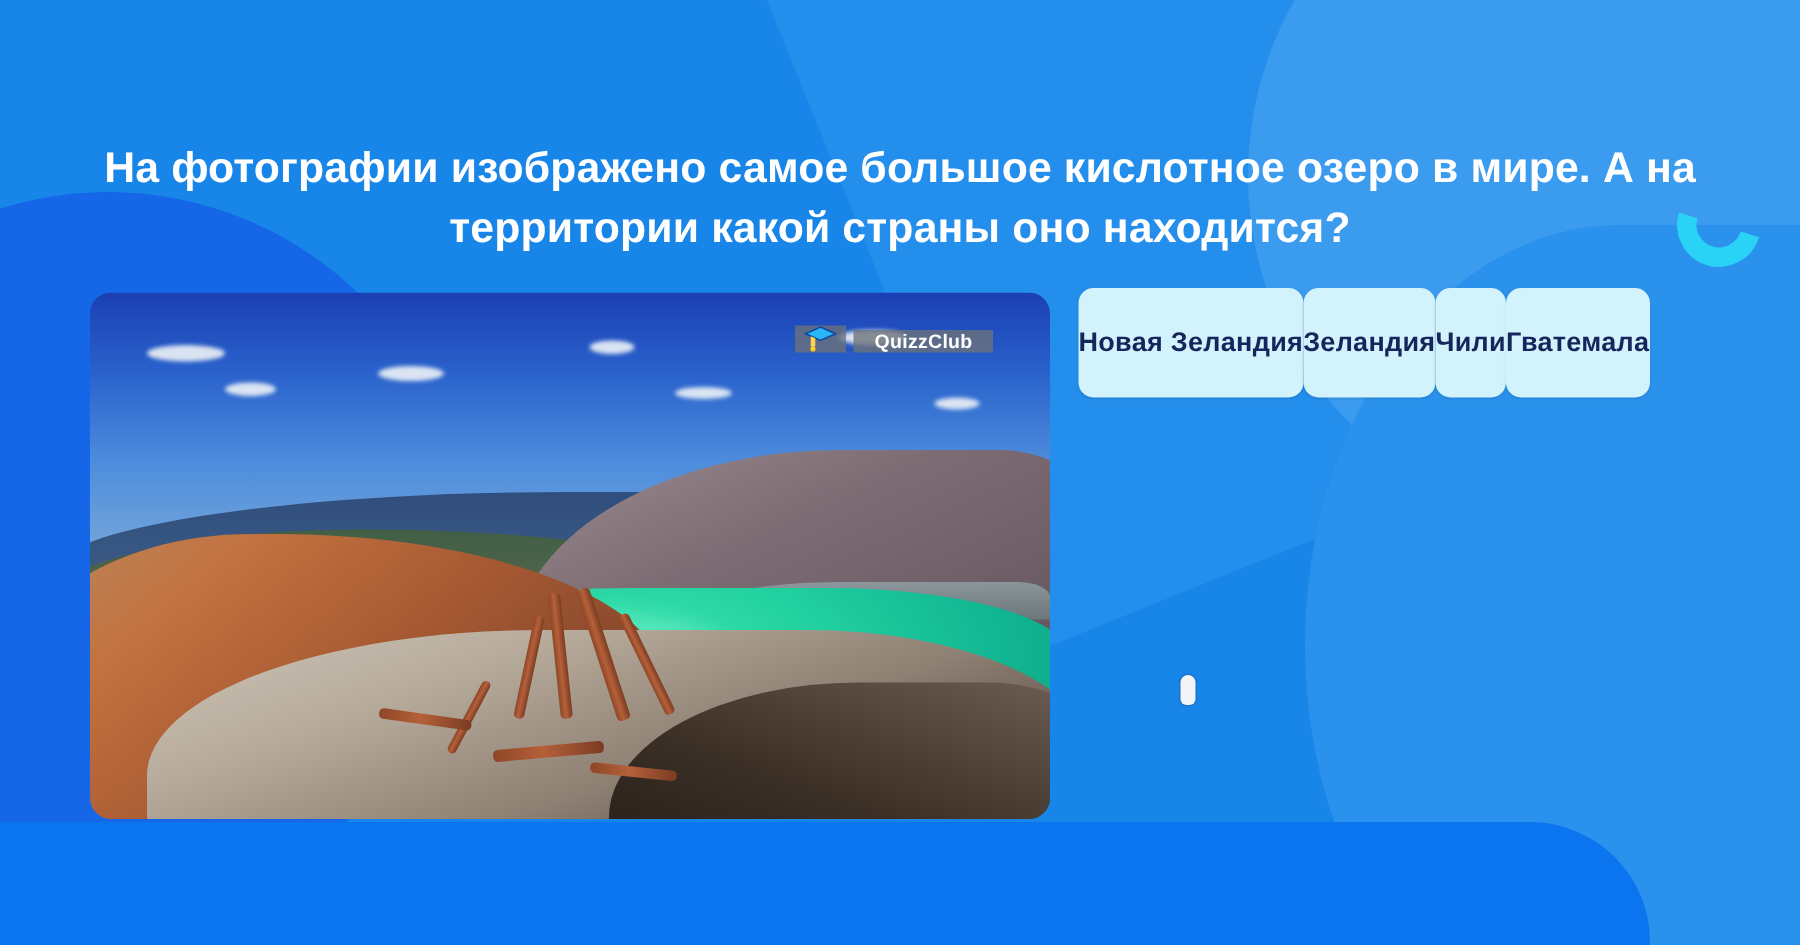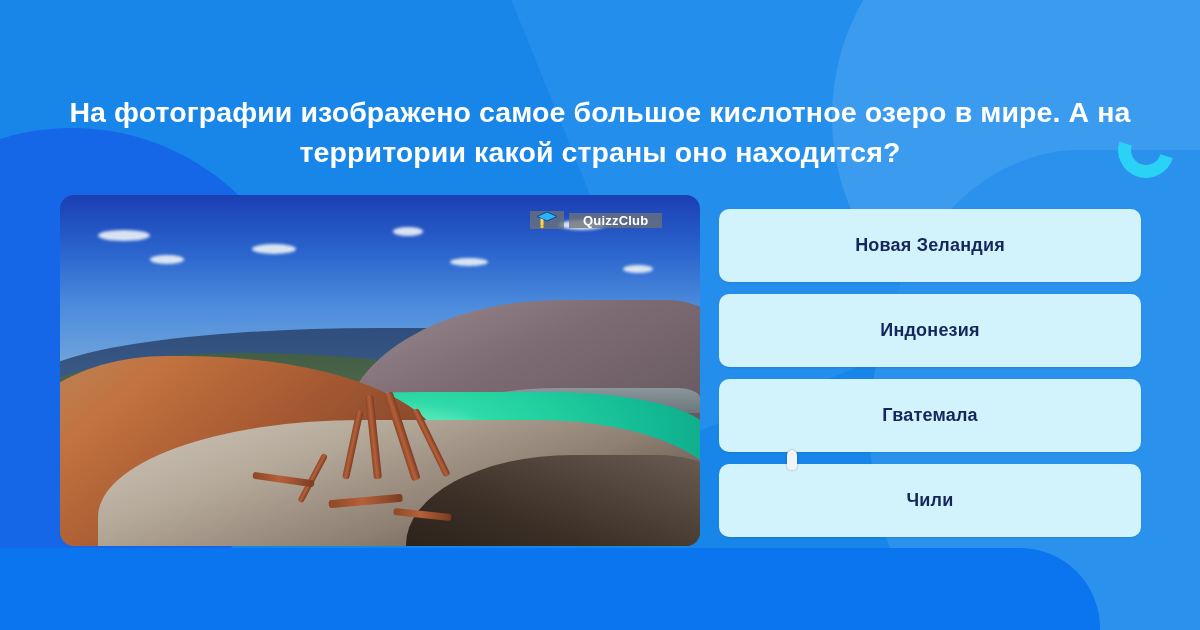--- a/index.html
+++ b/index.html
@@ -247,21 +247,21 @@
     border-radius: 3px;
     transform-origin: bottom center;
   }
 
   
   .watermark {
     position: absolute;
     left: 470px;
     top: 10px;
     display: flex;
-    align-items: center;
+    align-items: flex-end;
     gap: 5px;
     height: 30px;
   }
 
   .wm-icon-box {
     width: 34px;
     background: rgba(108,114,120,.78);
     display: flex;
     align-items: center;
     justify-content: center;
@@ -275,25 +275,24 @@
     color: #ffffff;
     font-size: 13px;
     font-weight: bold;
     letter-spacing: .2px;
   }
 
   
   .answers {
     position: absolute;
     left: 719px;
-    top: 209px;
+    top: 192px;
     width: 422px;
     display: flex;
-    flex-direction: column;
-    gap: 12px;
+    flex-direction: row;
   }
 
   .answer {
     height: 73px;
     background: #d2f2fc;
     border-radius: 10px;
     display: flex;
     align-items: center;
     justify-content: center;
     color: #16265c;
@@ -372,23 +371,23 @@
     </div>
     <div class="wm-text-box">QuizzClub</div>
   </div>
 </div>
 
 <div class="answers">
   <div class="answer">
     <span>Новая Зеландия</span>
   </div>
   <div class="answer">
-    <span>Индонезия</span>
+    <span>Зеландия</span>
+  </div>
+  <div class="answer">
+    <span>Чили</span>
   </div>
   <div class="answer">
     <span>Гватемала</span>
   </div>
-  <div class="answer">
-    <span>Чили</span>
-  </div>
 </div>
 
 <div class="cursor"></div>
 
 </body></html>

